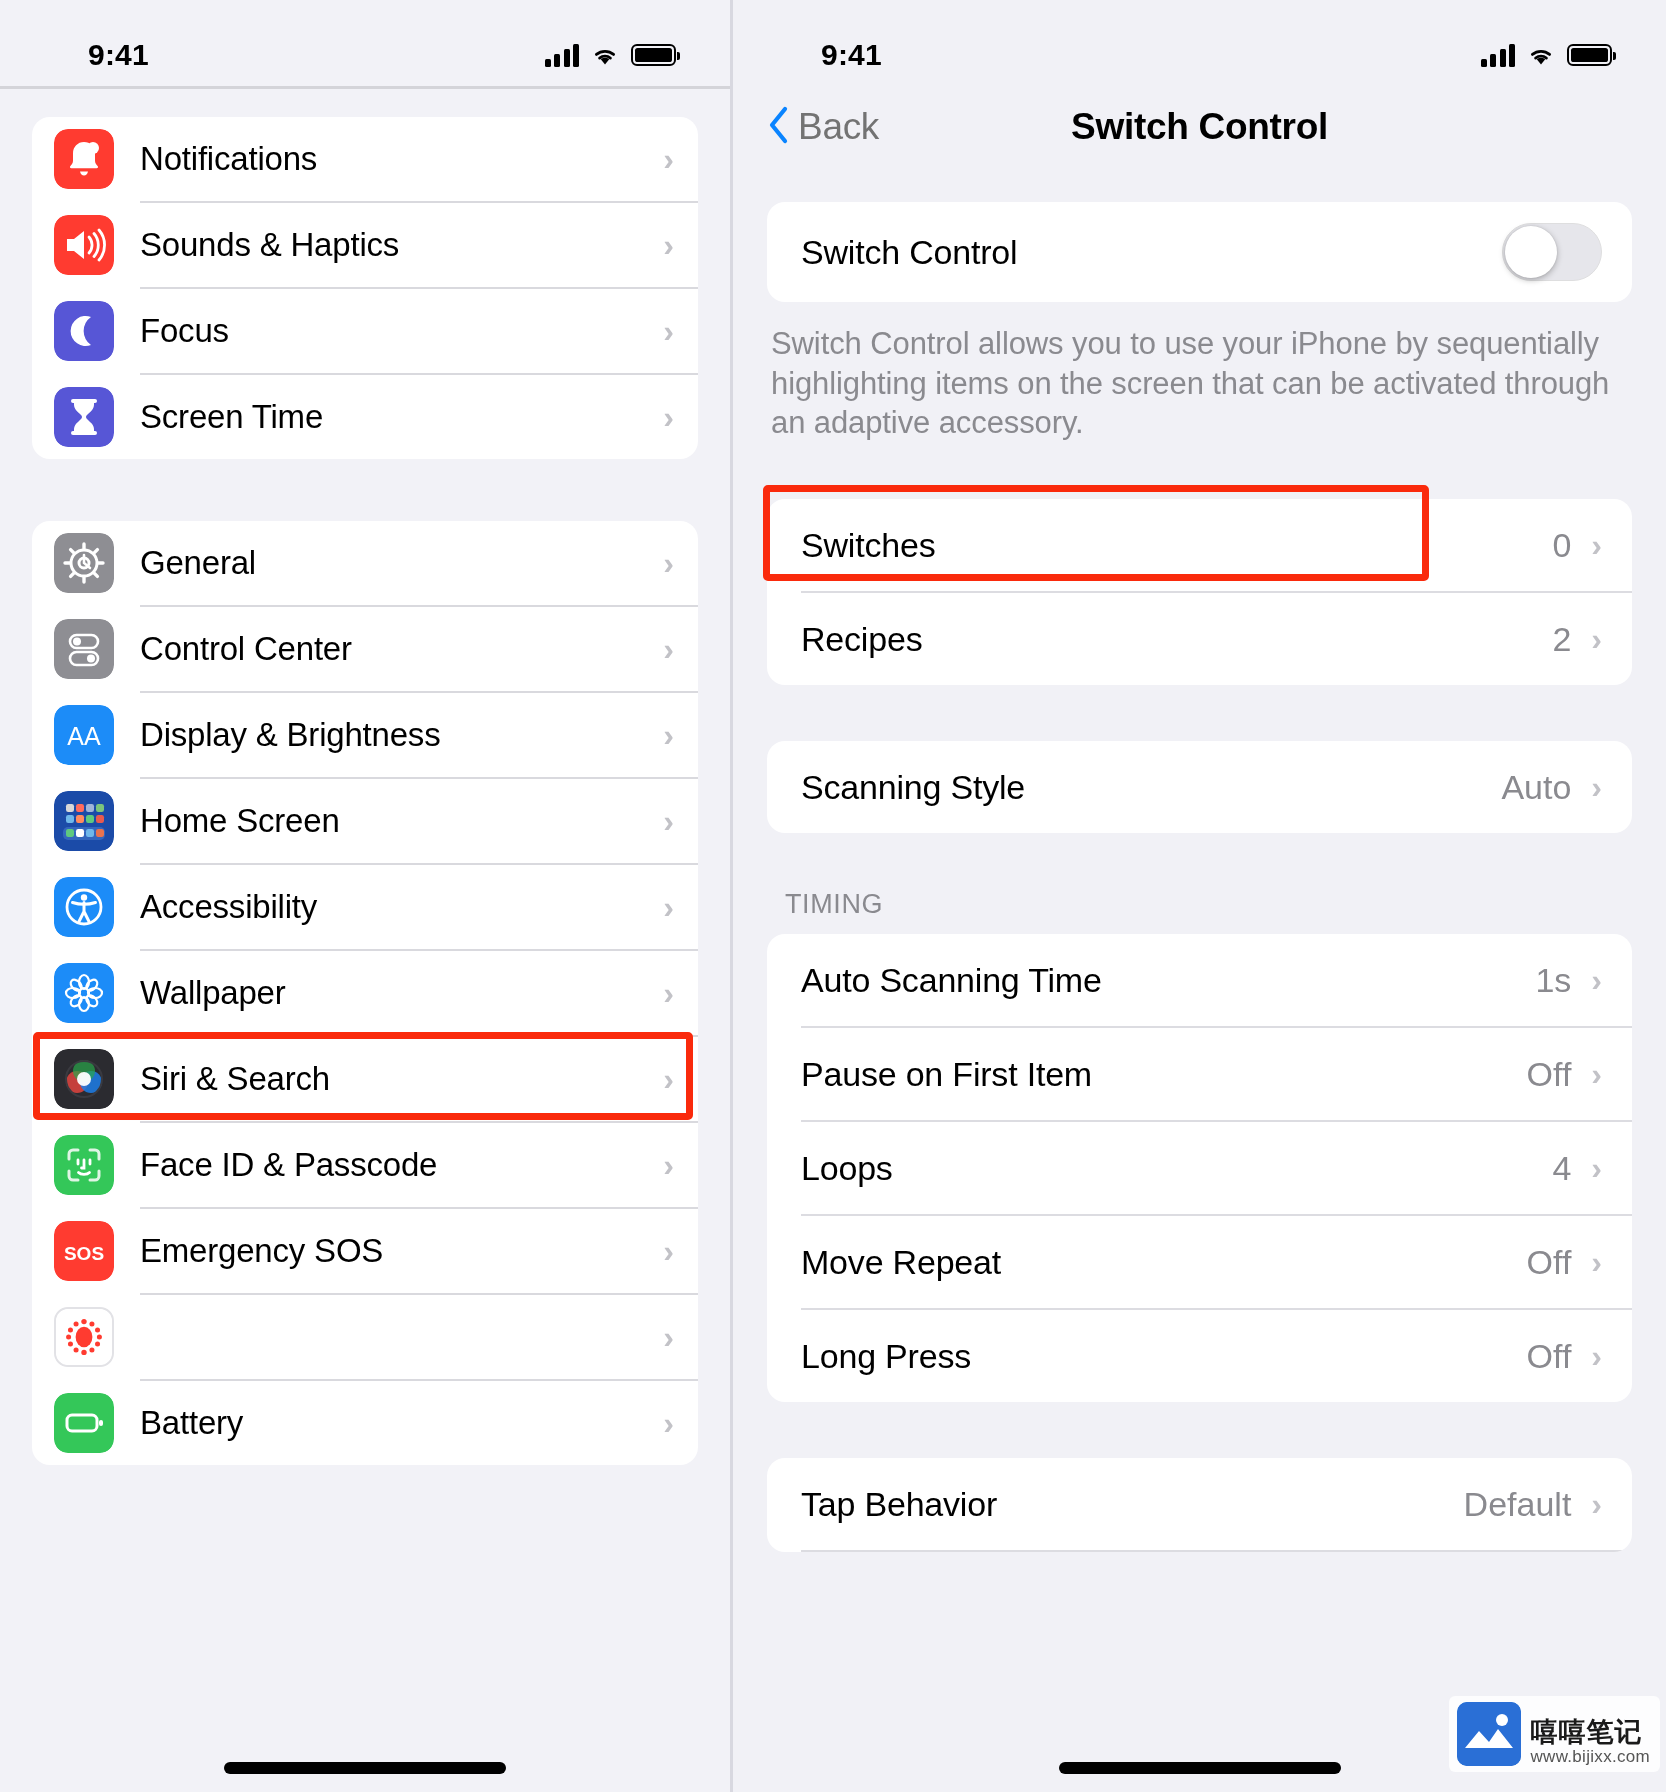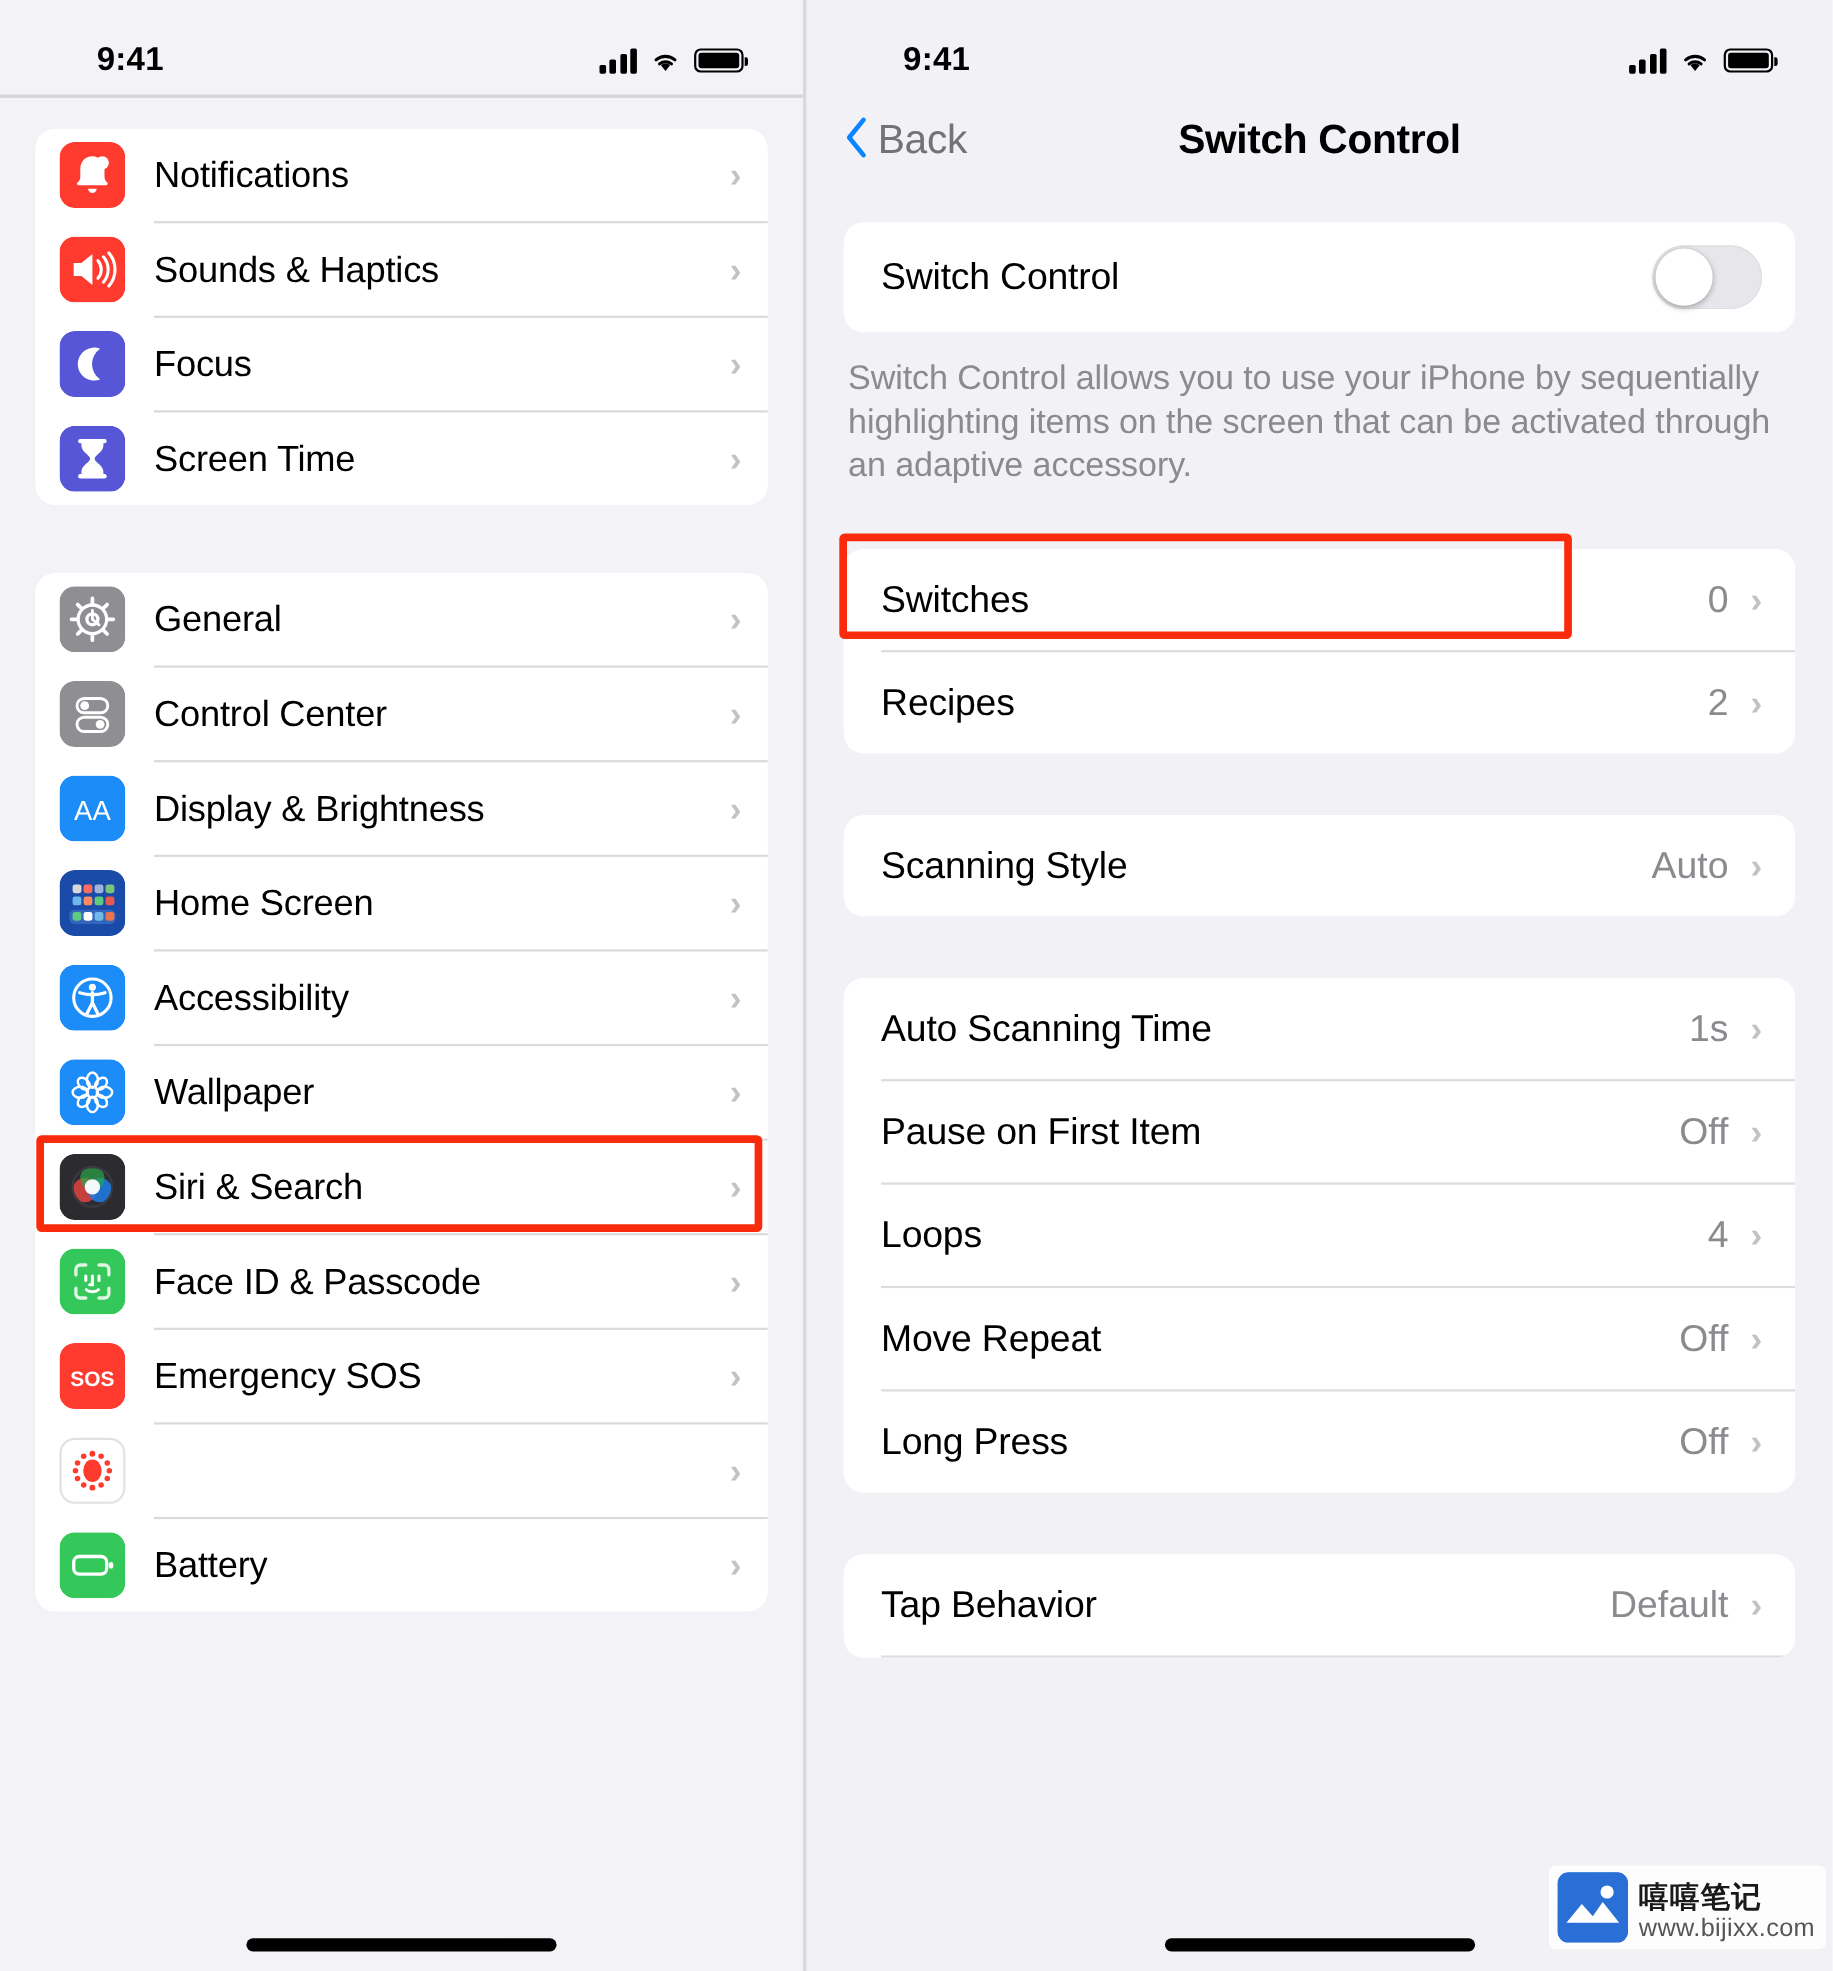--- a/index.html
+++ b/index.html
@@ -126,21 +126,21 @@
     display:flex; align-items:flex-end; gap:10px;
     background:rgba(255,255,255,.82); padding:6px 10px 6px 8px; border-radius:6px;
   }
   .wm-logo {
     width:64px; height:64px; border-radius:10px;
     background:linear-gradient(150deg,#2a7de1 0%,#1a5fc4 100%);
     display:flex; align-items:center; justify-content:center; position:relative; overflow:hidden;
   }
   .wm-txt { display:flex; flex-direction:column; line-height:1.12; }
   .wm-t1 { font-size:27px; font-weight:700; color:#1a1a1a; letter-spacing:1px; }
-  .wm-t2 { font-size:23px; color:#555; letter-spacing:.3px; }
+  .wm-t2 { font-size:17px; color:#555; letter-spacing:.3px; }
 </style>
 </head>
 <body>
 
 <div class="screens">
 
   <div class="phone-left">
 
     <div class="statusbar">
       <div class="sb-time">9:41</div>
@@ -502,20 +502,21 @@
 
       <div class="rgroup">
         <div class="rrow">
           <span class="rlbl">Scanning Style</span>
           <span class="rval">Auto</span>
           <span class="rchev">›</span>
         </div>
       </div>
 
       <div class="rgap"></div>
+      <div class="sechdr">TIMING</div>
 
       <div class="rgroup">
         <div class="rrow">
           <span class="rlbl">Auto Scanning Time</span>
           <span class="rval">1s</span>
           <span class="rchev">›</span>
         </div>
         <div class="rdivider"></div>
         <div class="rrow">
           <span class="rlbl">Pause on First Item</span>

